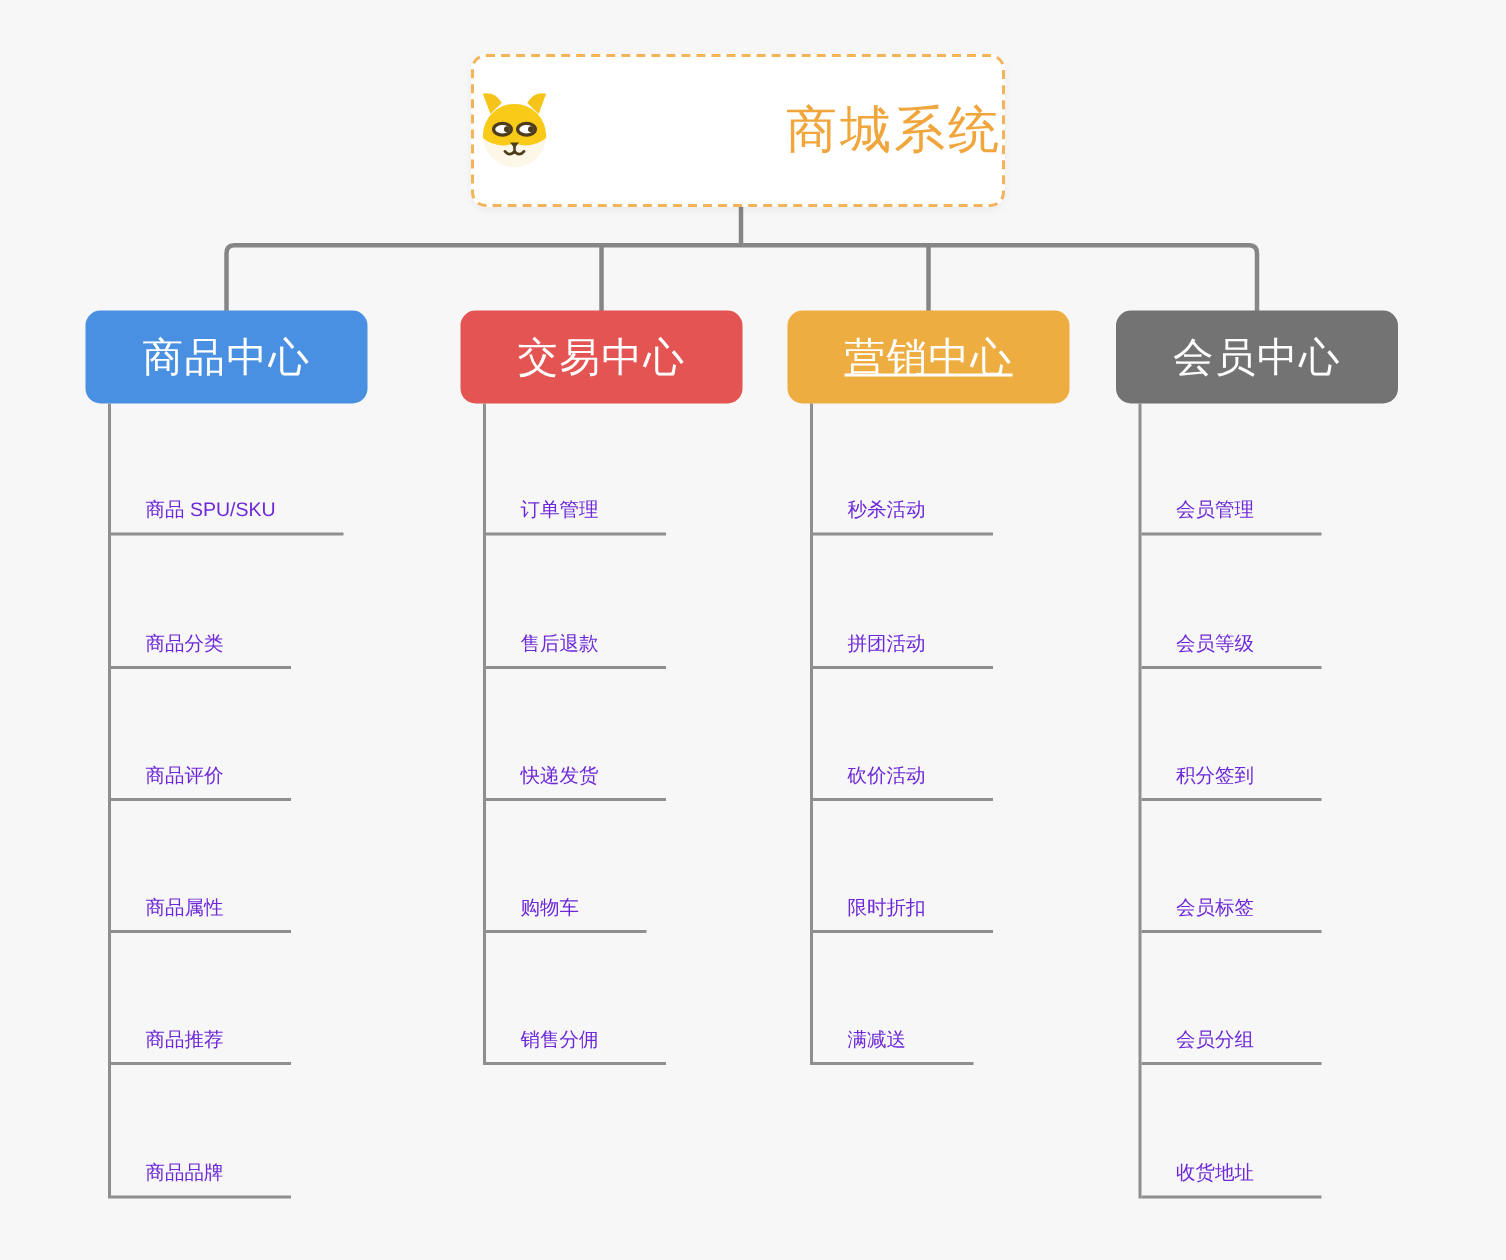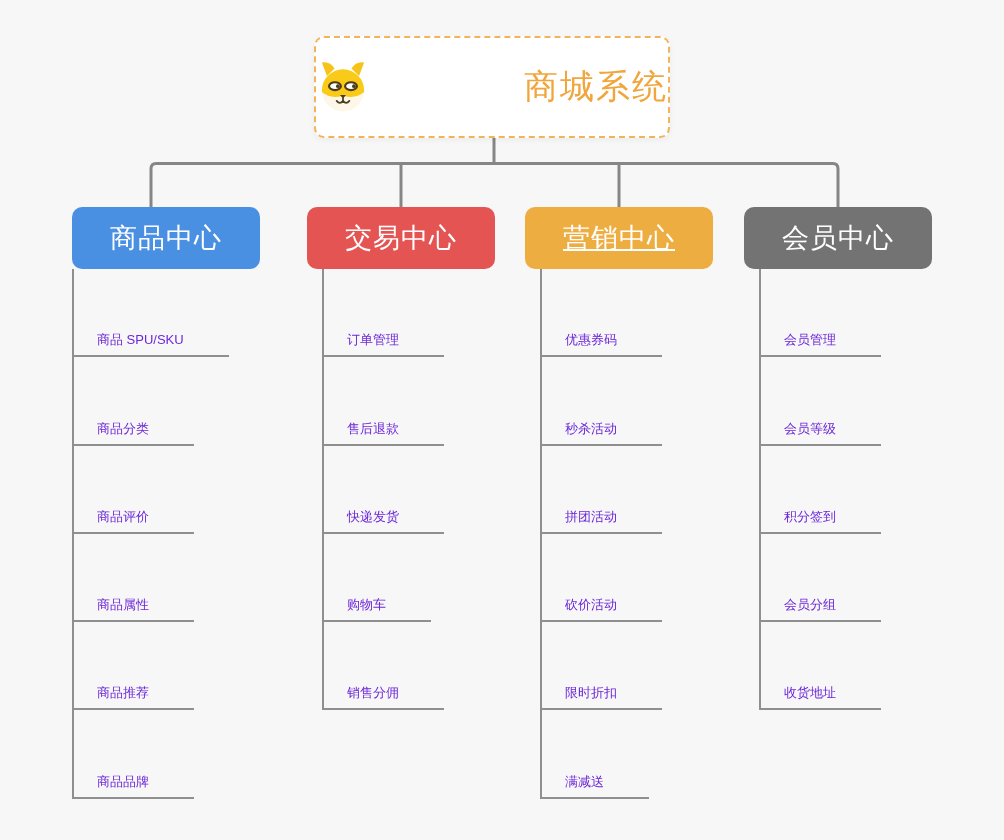--- a/index.html
+++ b/index.html
@@ -39,21 +39,21 @@
     position:absolute;
     top:207px;height:62px;width:188px;
     border-radius:10px;
     display:flex;align-items:center;justify-content:center;
     color:#ffffff;
     font-size:27px;
     letter-spacing:1px;
     white-space:nowrap;
     cursor:default;
   }
-  .branch-1{left:57px;margin-left:15px;}
+  .branch-1{left:57px;}
   .branch-2{left:307px;}
   .branch-3{left:525px;}
   .branch-4{left:744px;}
   
   .children{
     position:absolute;
     top:269px;
     border-left:2px solid #8f8f8f;
   }
   .children-1{left:72px;}
@@ -156,23 +156,20 @@
     <div class="child">
         <span class="child-label">购物车</span>
       </div>
     <div class="child">
         <span class="child-label">销售分佣</span>
       </div>
   </div>
 
   <div class="children children-3">
     <div class="child">
-        <span class="child-label">优惠券码</span>
-      </div>
-    <div class="child">
         <span class="child-label">秒杀活动</span>
       </div>
     <div class="child">
         <span class="child-label">拼团活动</span>
       </div>
     <div class="child">
         <span class="child-label">砍价活动</span>
       </div>
     <div class="child">
         <span class="child-label">限时折扣</span>
@@ -186,20 +183,23 @@
     <div class="child">
         <span class="child-label">会员管理</span>
       </div>
     <div class="child">
         <span class="child-label">会员等级</span>
       </div>
     <div class="child">
         <span class="child-label">积分签到</span>
       </div>
     <div class="child">
+        <span class="child-label">会员标签</span>
+      </div>
+    <div class="child">
         <span class="child-label">会员分组</span>
       </div>
     <div class="child">
         <span class="child-label">收货地址</span>
       </div>
   </div>
 
 </div>
 
 </body></html>

